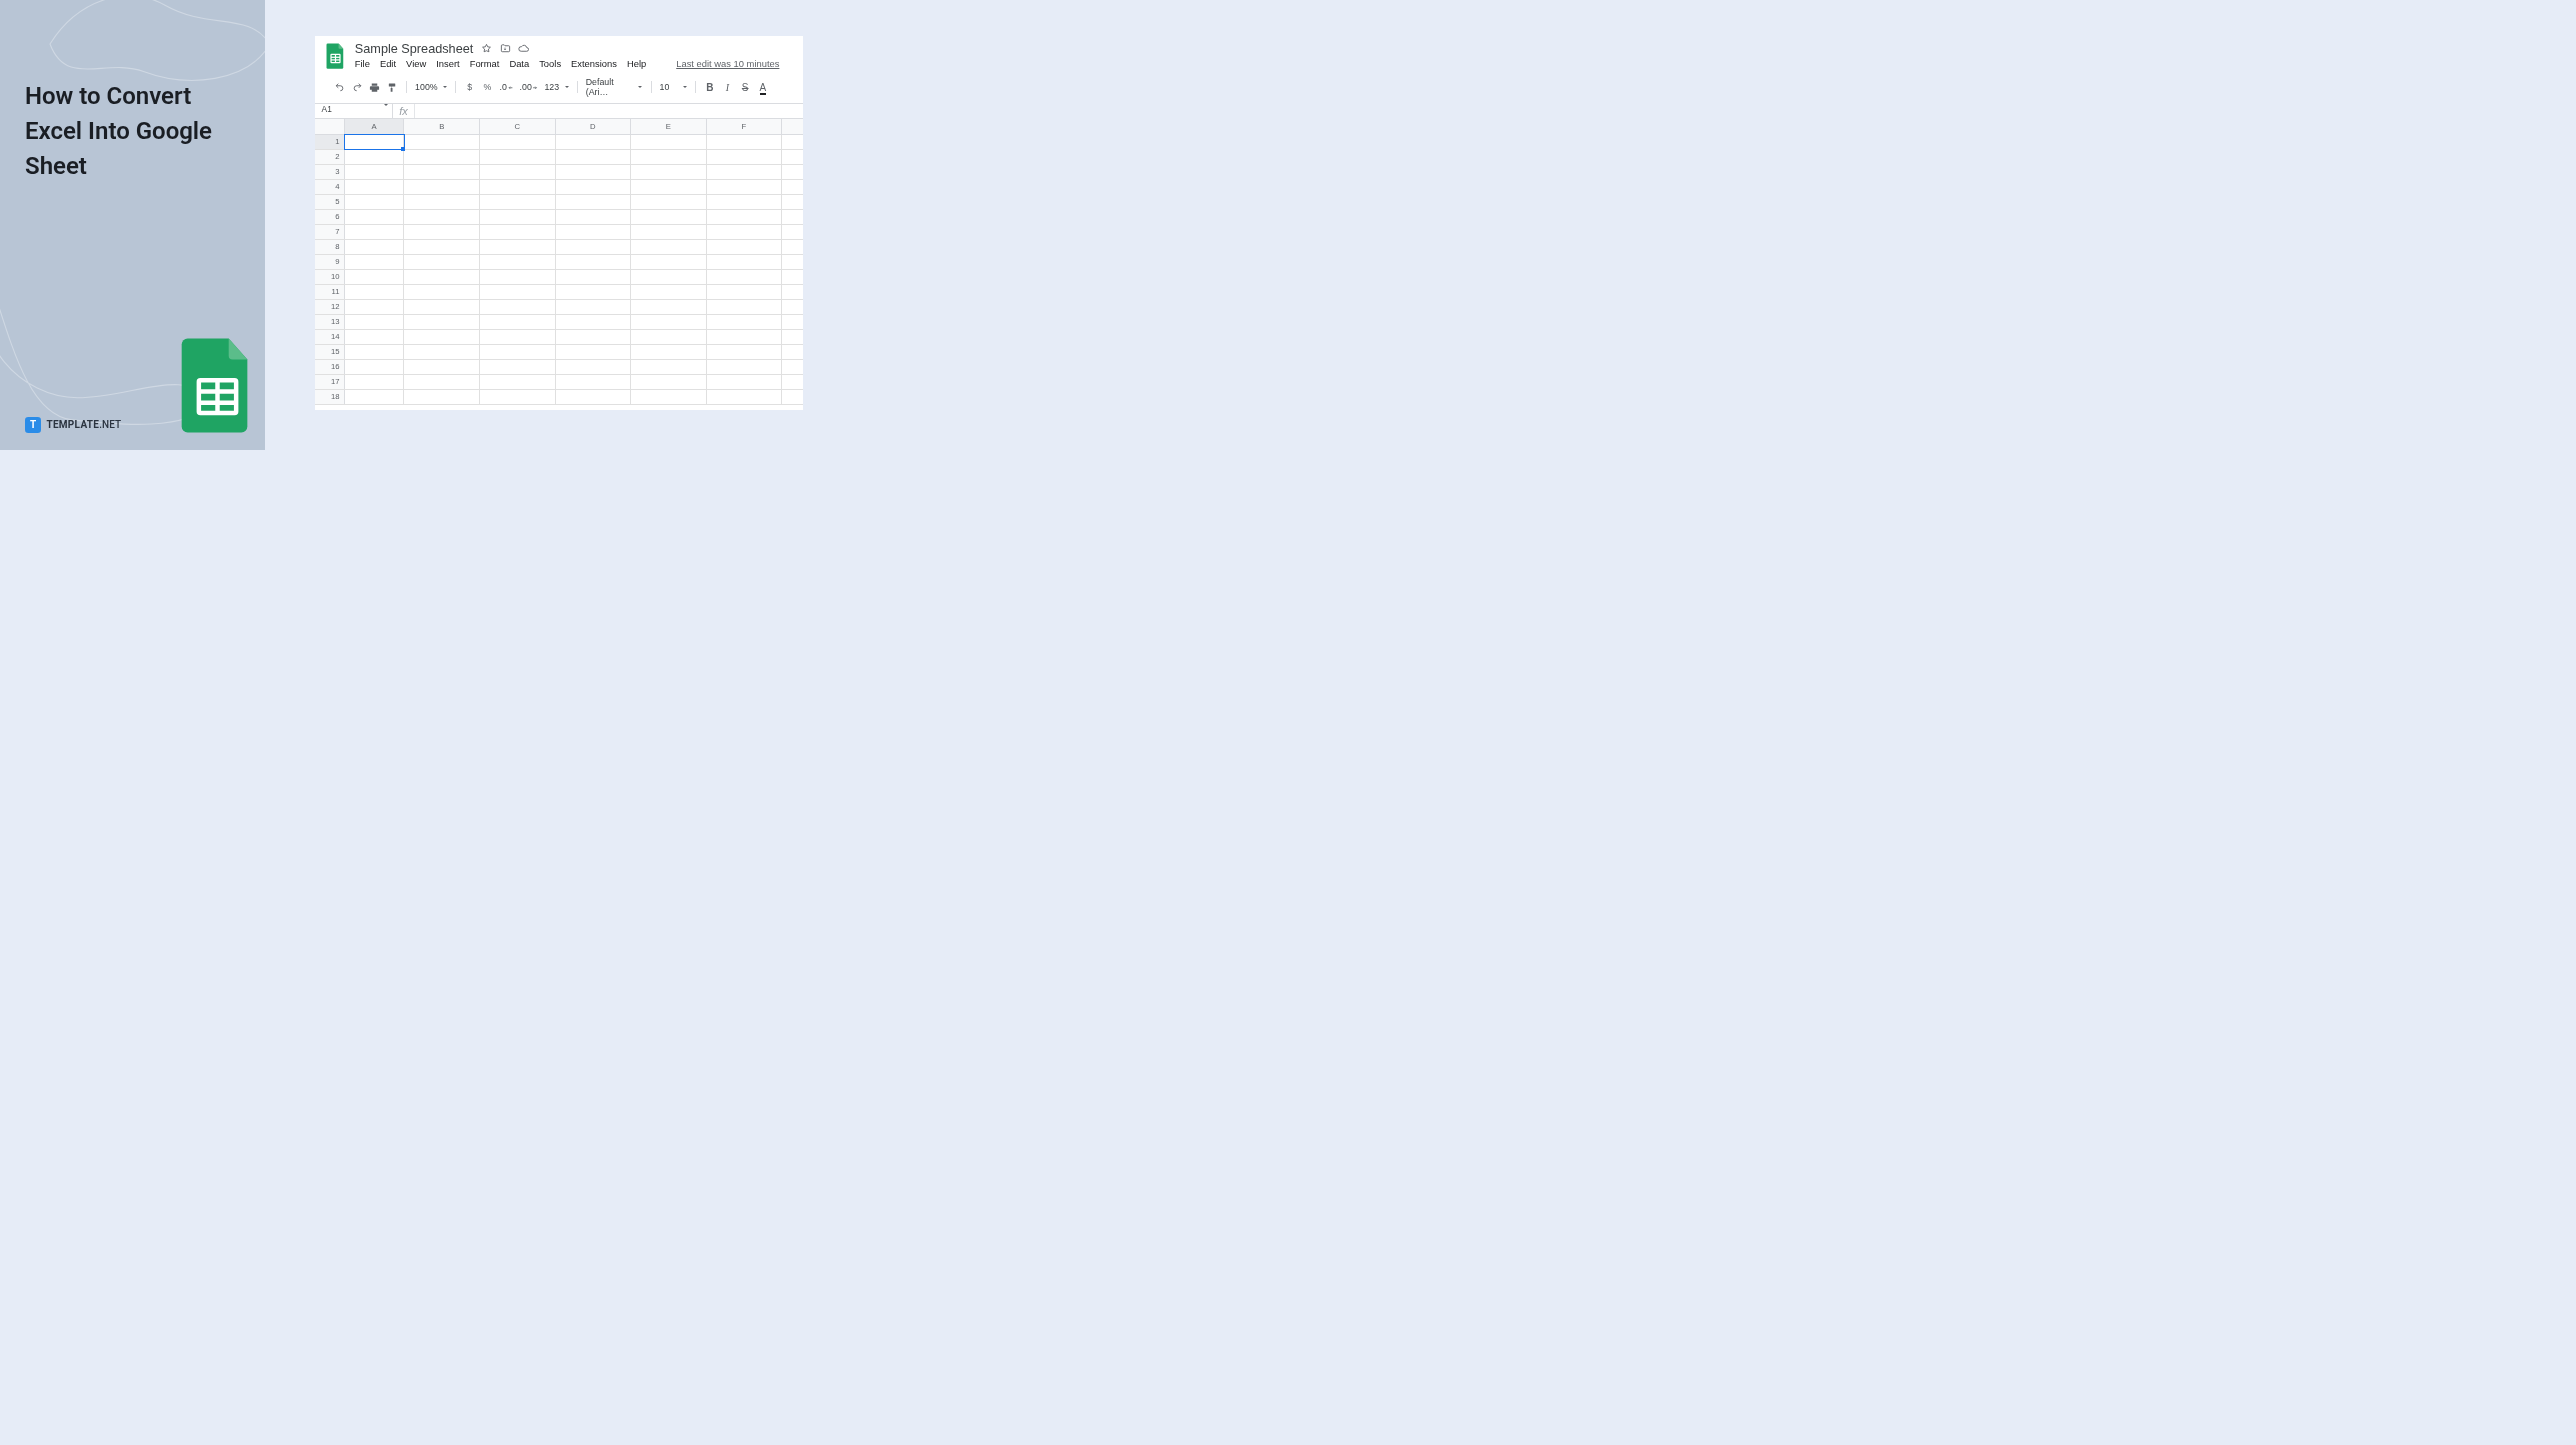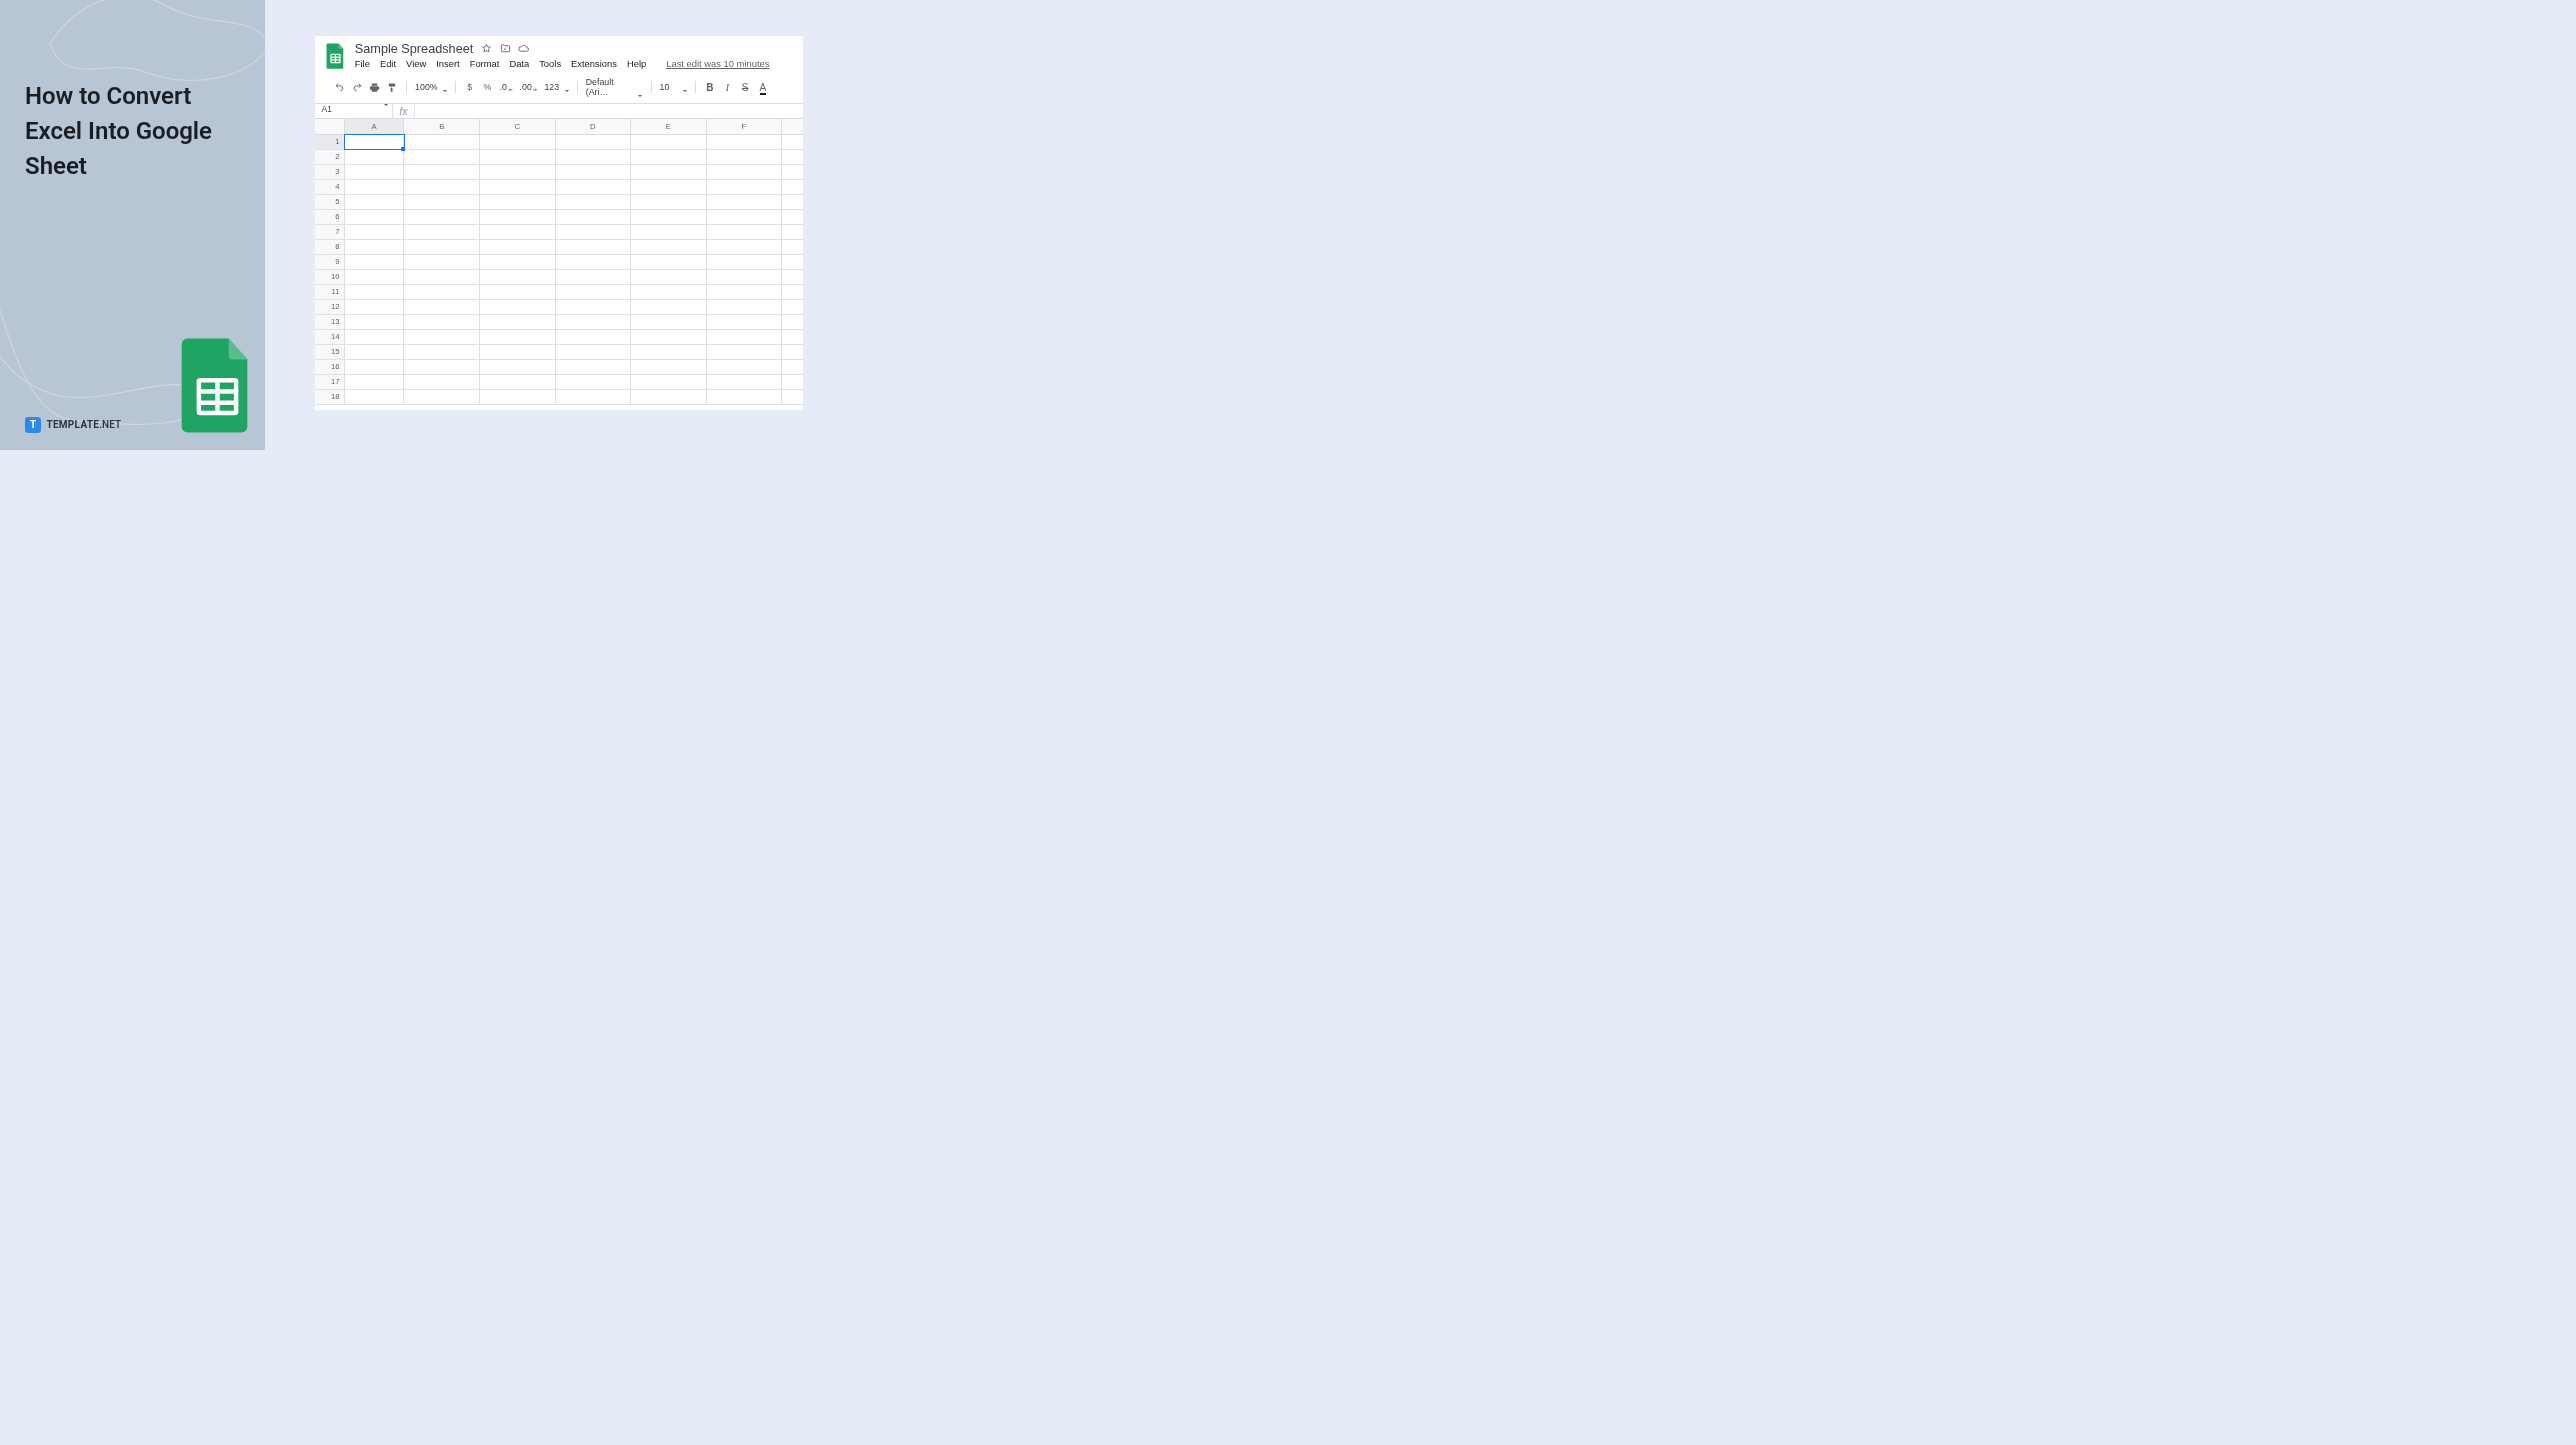--- a/index.html
+++ b/index.html
@@ -107,38 +107,38 @@
     gap: 10px;
     font-size: 9.4px;
     color: #202124;
     align-items: center;
   }
   .menubar .mi { padding: 1.1px 0; }
   .last-edit {
     font-size: 9.4px;
     color: #5f6368;
     text-decoration: underline;
-    margin-left: 10px;
+    margin-left: 20px;
   }
 
   .toolbar {
     display: flex;
     align-items: center;
     gap: 2.2px;
     padding: 7.7px 5.5px 5.5px 16.6px;
     font-size: 8.8px;
     color: #3c4043;
   }
   .tb-btn {
     width: 15.5px; height: 14.3px;
     display: flex; align-items: center; justify-content: center;
     color: #5f6368;
   }
   .tb-sep { width: 0.6px; height: 12px; background: #dadce0; margin: 0 3.9px; }
-  .tb-text { padding: 0 2.2px; display: flex; align-items: flex-end; gap: 3.3px; color: #3c4043; }
+  .tb-text { padding: 0 2.2px; display: flex; align-items: center; gap: 3.3px; color: #3c4043; }
   .caret {
     width: 0; height: 0;
     border-left: 2.8px solid transparent;
     border-right: 2.8px solid transparent;
     border-top: 2.8px solid #5f6368;
     margin-left: 2.2px;
   }
   .tb-bold { font-weight: 700; font-size: 10px; }
   .tb-italic { font-style: italic; font-size: 10px; font-family: Georgia, serif; }
   .tb-strike { text-decoration: line-through; font-size: 10px; }

